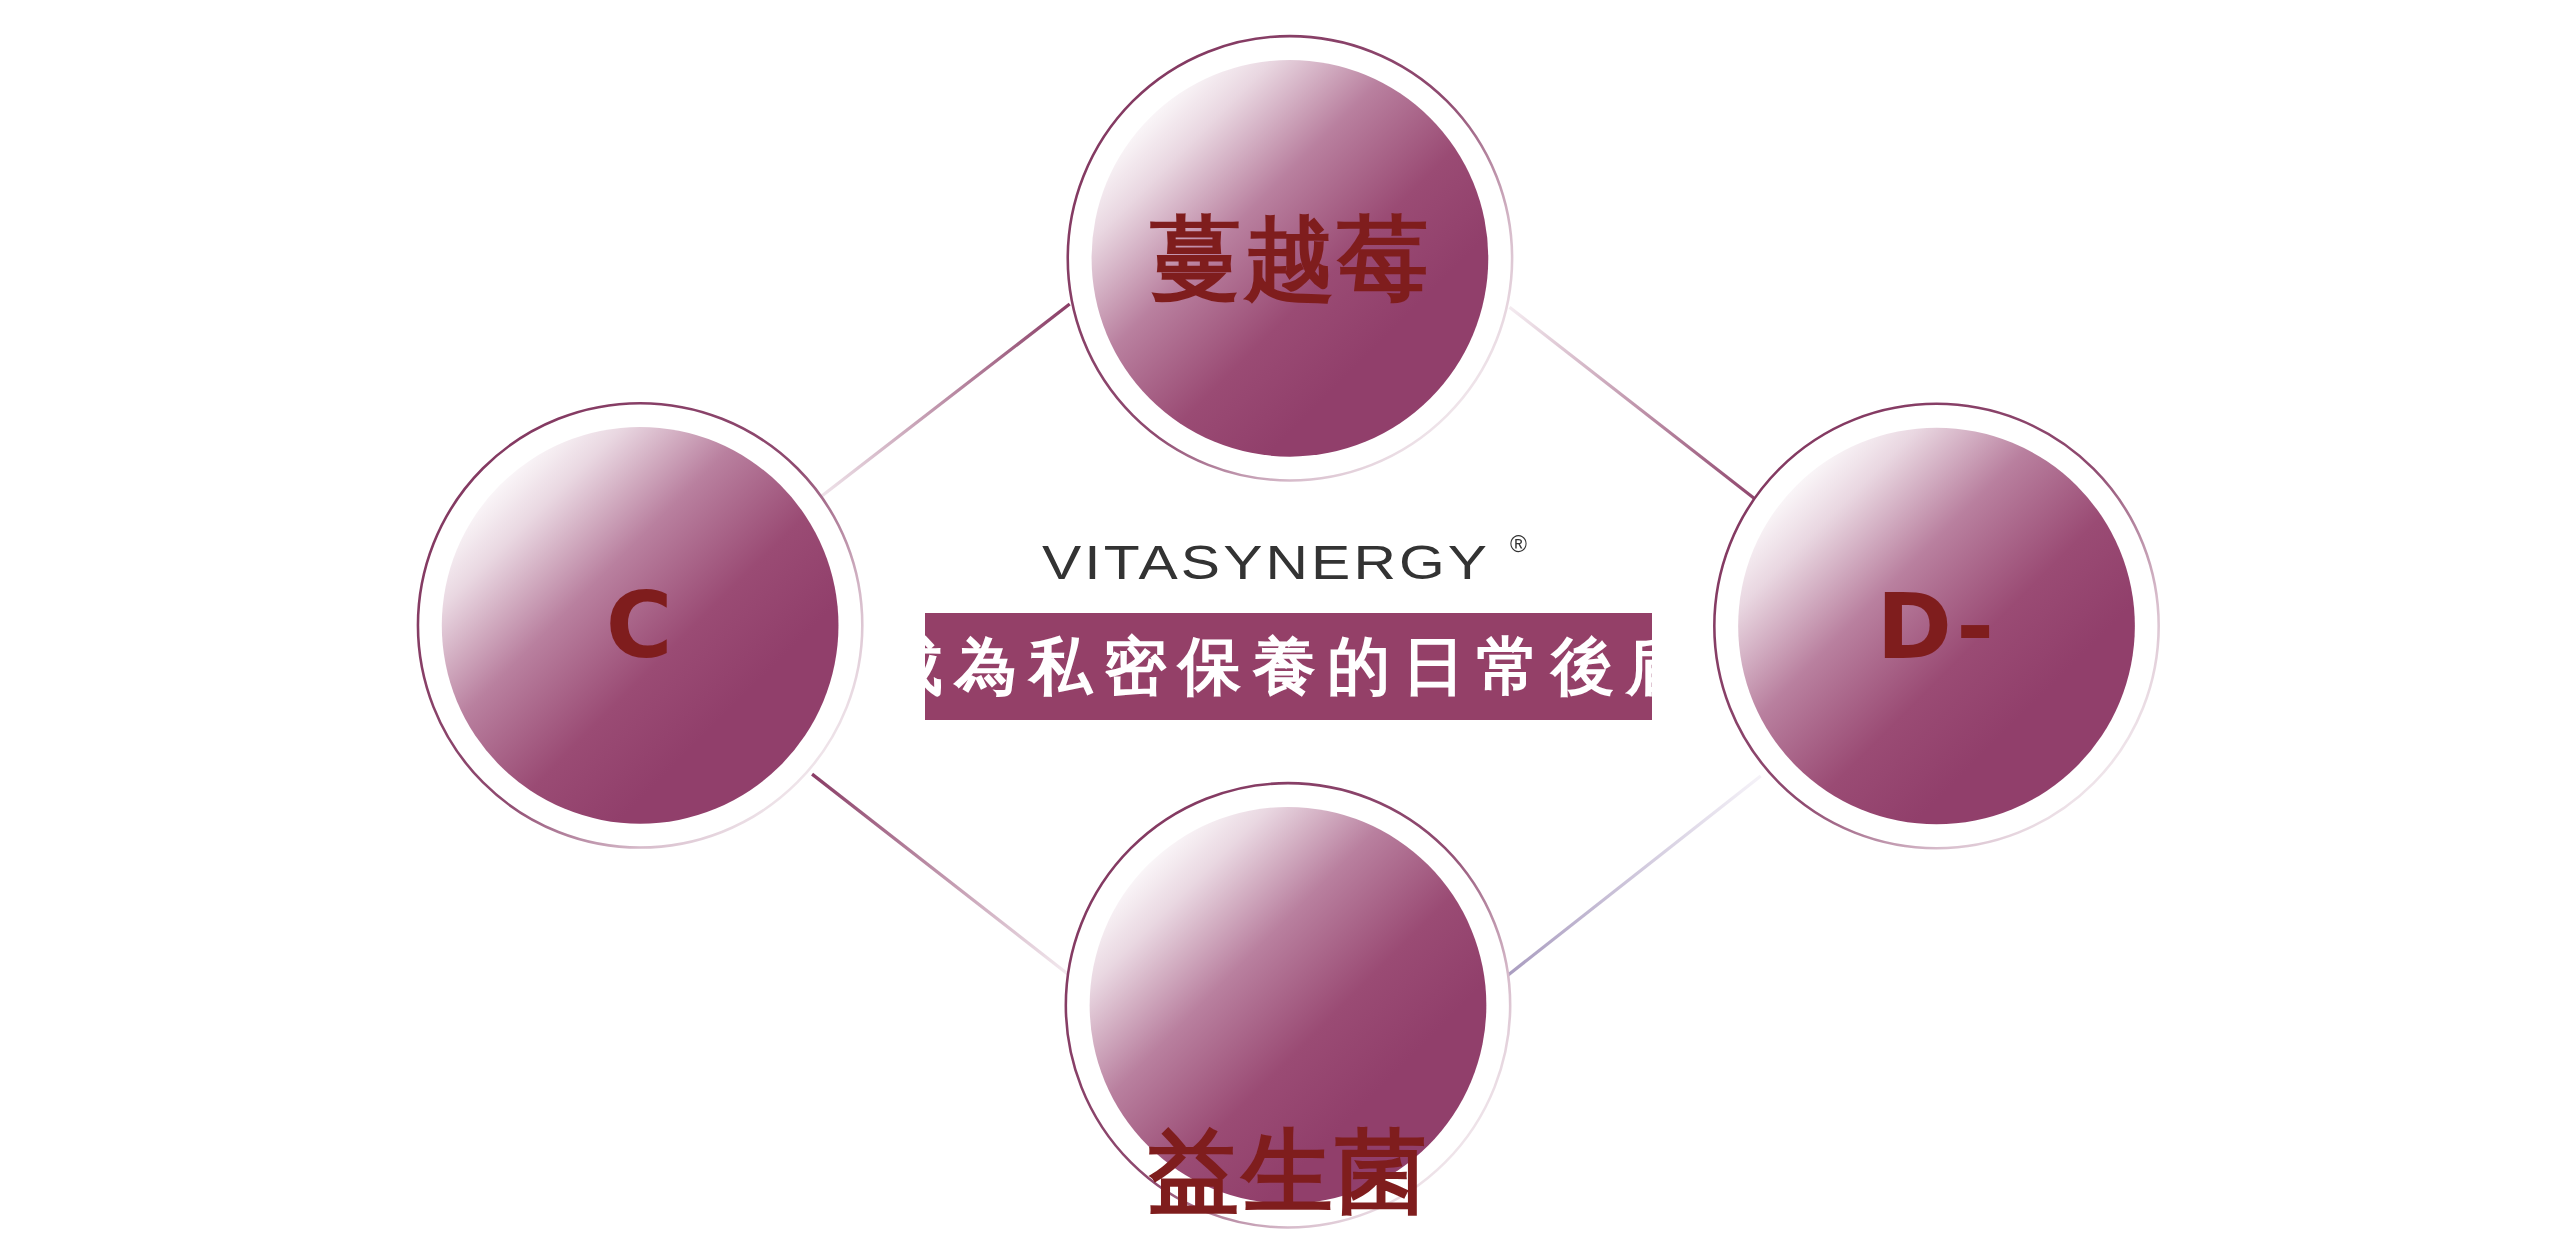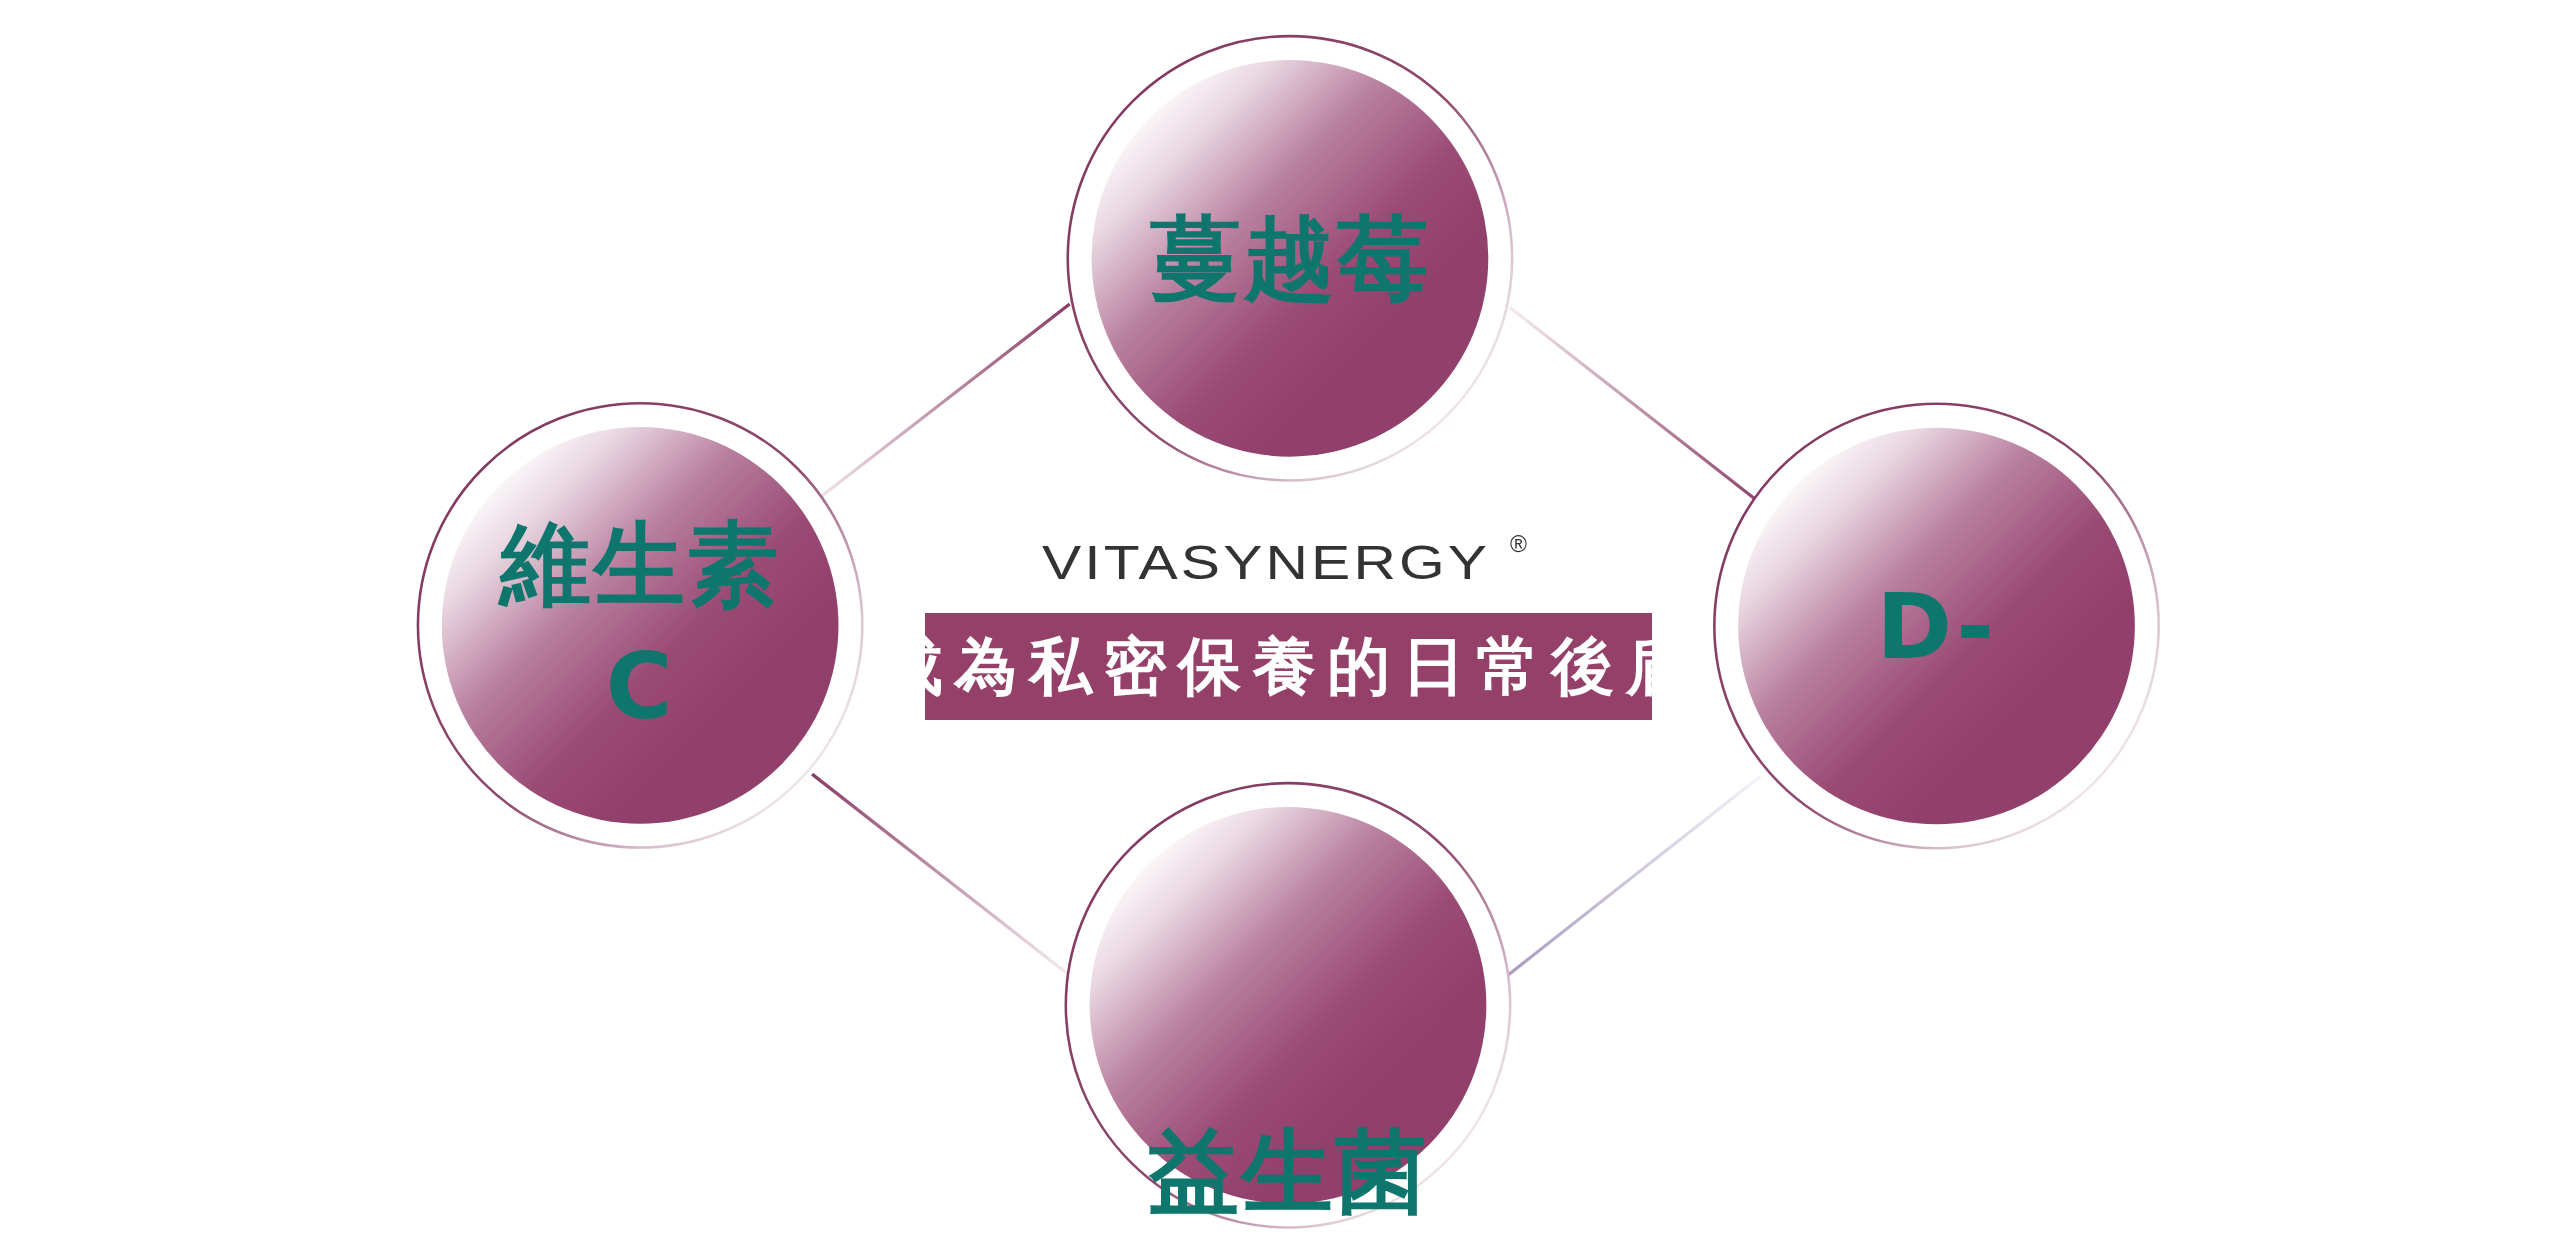--- a/index.html
+++ b/index.html
@@ -21,21 +21,21 @@
       height: 1252px;
     }
     .node-label {
       position: absolute;
       width: 397px;
       height: 397px;
       display: flex;
       flex-direction: column;
       align-items: center;
       justify-content: center;
-      color: #0f766e;
+      color: #7f1d1d;
       font-weight: bold;
       font-size: 91px;
       line-height: 122px;
       text-align: center;
       letter-spacing: 2.6px;
       font-family: "DejaVu Sans", "Liberation Sans", sans-serif;
     }
     .node-label span { display: block; white-space: nowrap; }
     .brand-logo {
       position: absolute;
@@ -147,21 +147,20 @@
     <circle cx="2000" cy="1561" r="345" fill="#ffffff" stroke="url(#ringGrad)" stroke-width="4"></circle>
     <circle cx="2000" cy="1561" r="308" fill="url(#fillGrad)"></circle>
   </g>
 </svg>
 
 <div class="node-label" style="left:1092px; top:60px;">
   <span>蔓越莓</span>
 </div>
 
 <div class="node-label" style="left:442px; top:427px;">
-  <span>維生素</span>
   <span>C</span>
 </div>
 
 <div class="node-label" style="left:1738px; top:428px;">
   <span>D-</span>
 </div>
 
 <div class="node-label" style="left:1090px; top:836px;justify-content:flex-end;">
   <span>益生菌</span>
 </div>

